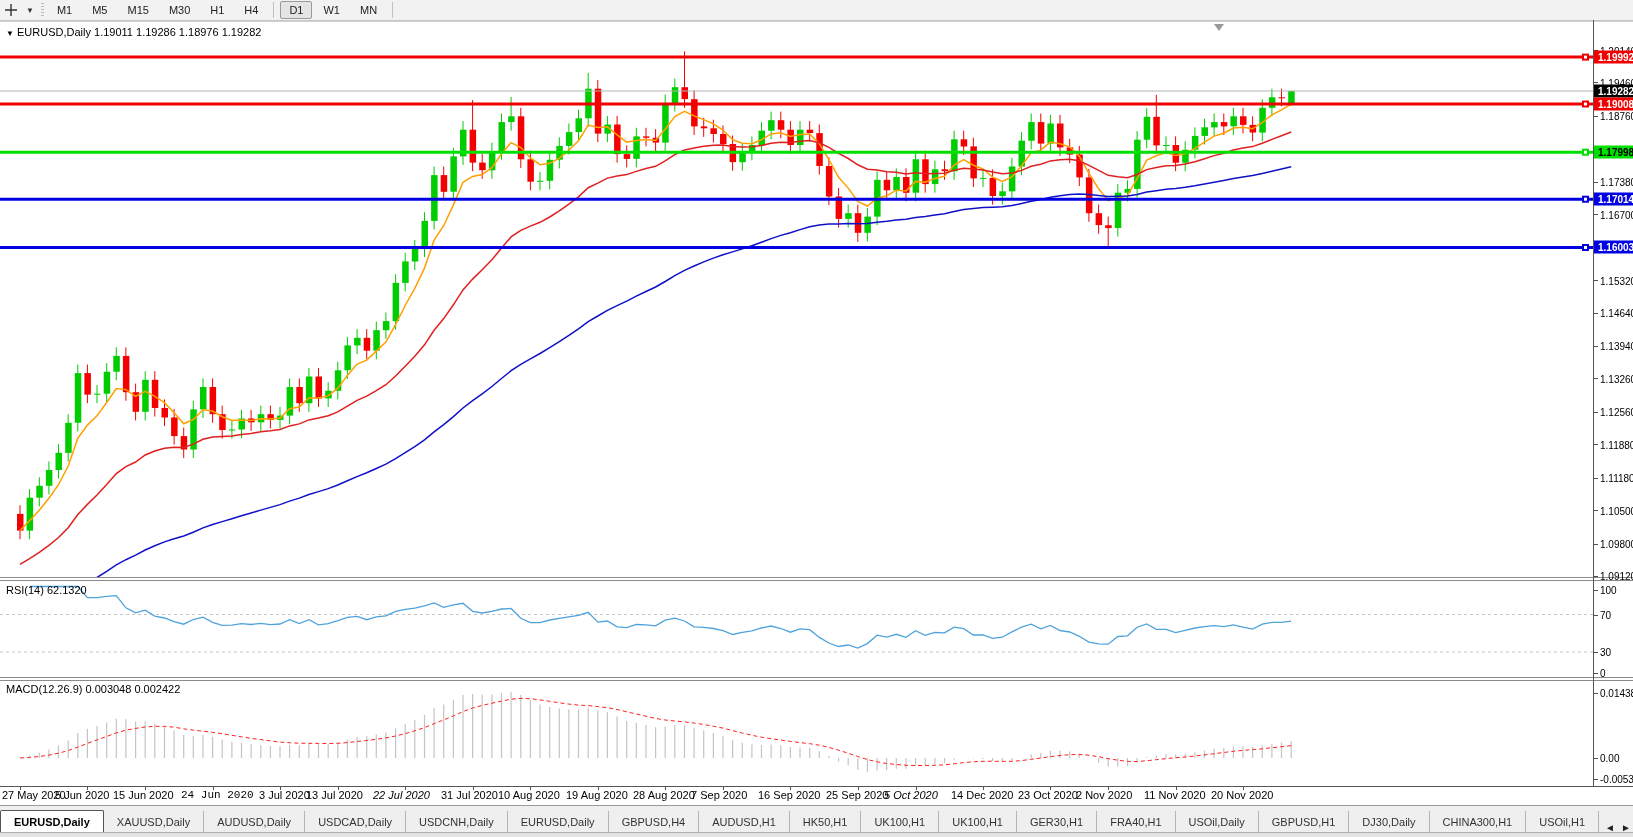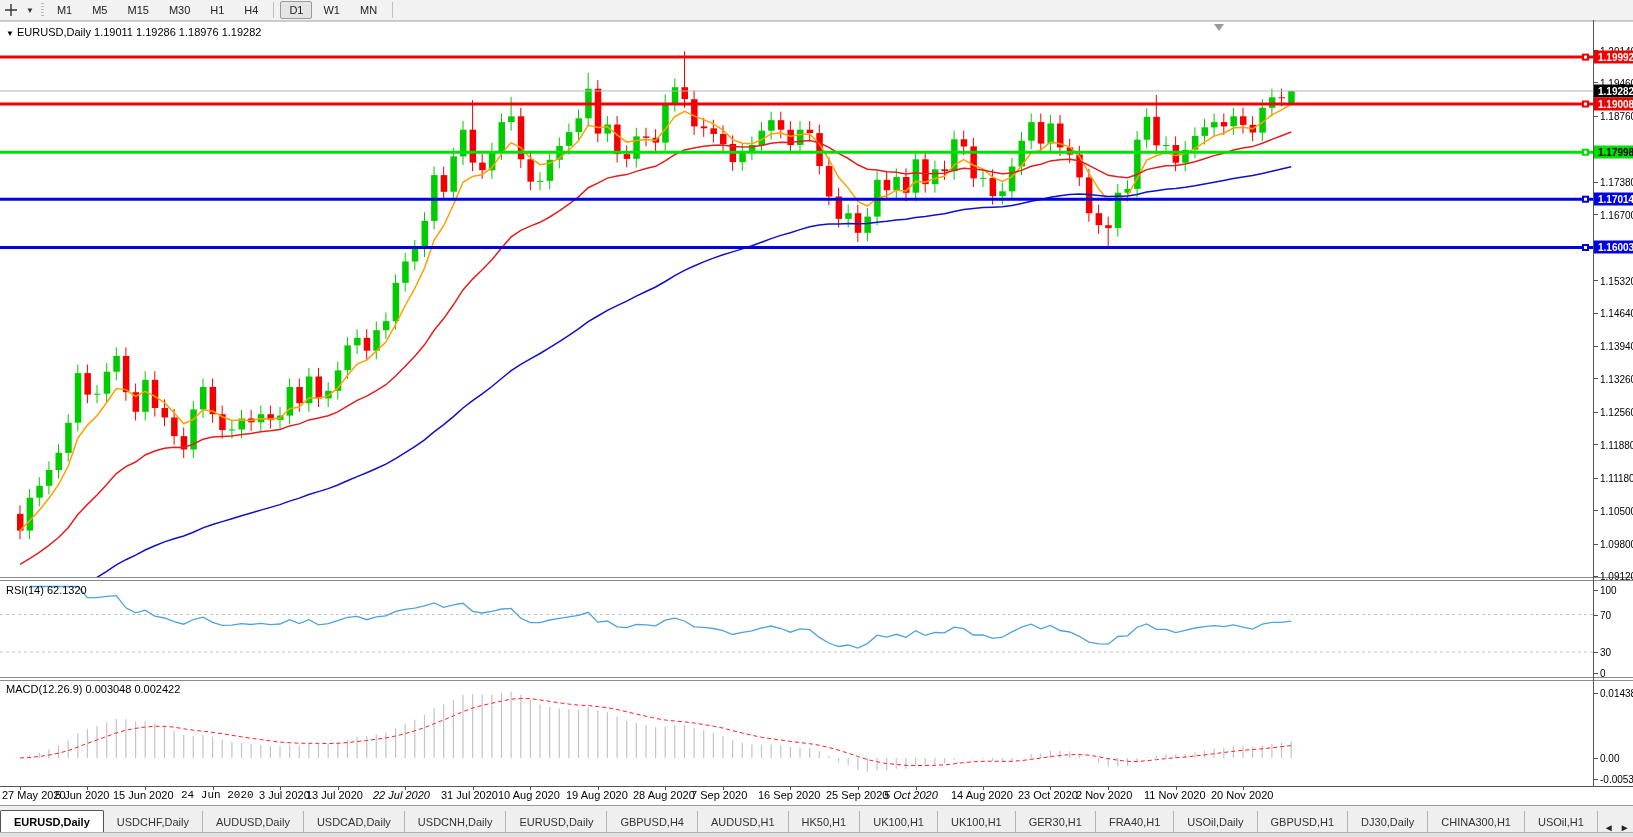--- a/index.html
+++ b/index.html
@@ -600,34 +600,34 @@
       <div class="date-label" style="left: 633px;">28 Aug 2020</div>
       <div class="date-tick" style="left:723px;"></div>
       <div class="date-label" style="left: 691px;">7 Sep 2020</div>
       <div class="date-tick" style="left:790px;"></div>
       <div class="date-label" style="left: 758px;">16 Sep 2020</div>
       <div class="date-tick" style="left:858px;"></div>
       <div class="date-label" style="left: 826px;">25 Sep 2020</div>
       <div class="date-tick" style="left:916px;"></div>
       <div class="date-label" style="left: 884px; font-style: italic;">5 Oct 2020</div>
       <div class="date-tick" style="left:983px;"></div>
-      <div class="date-label" style="left: 951px;">14 Aug 2020</div>
+      <div class="date-label" style="left: 951px;">14 Dec 2020</div>
       <div class="date-tick" style="left:1050px;"></div>
       <div class="date-label" style="left: 1018px;">23 Oct 2020</div>
       <div class="date-tick" style="left:1108px;"></div>
       <div class="date-label" style="left: 1076px;">2 Nov 2020</div>
       <div class="date-tick" style="left:1176px;"></div>
       <div class="date-label" style="left: 1144px;">11 Nov 2020</div>
       <div class="date-tick" style="left:1243px;"></div>
       <div class="date-label" style="left: 1211px;">20 Nov 2020</div>
     </div>
 
   <div id="tabbar">
       <div class="tab active">EURUSD,Daily</div>
-      <div class="tab">USDCHF,Daily</div>
+      <div class="tab">XAUUSD,Daily</div>
       <div class="tab">AUDUSD,Daily</div>
       <div class="tab">USDCAD,Daily</div>
       <div class="tab">USDCNH,Daily</div>
       <div class="tab">EURUSD,Daily</div>
       <div class="tab">GBPUSD,H4</div>
       <div class="tab">AUDUSD,H1</div>
       <div class="tab">HK50,H1</div>
       <div class="tab">UK100,H1</div>
       <div class="tab">UK100,H1</div>
       <div class="tab">GER30,H1</div>

